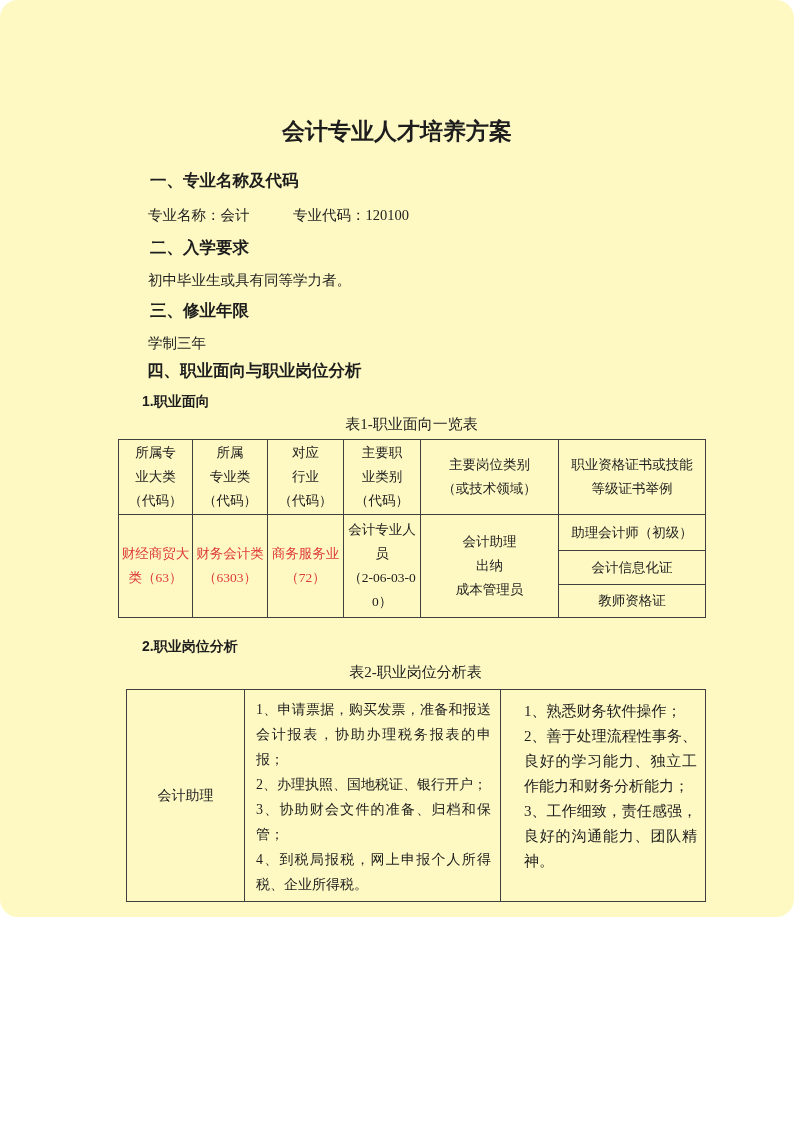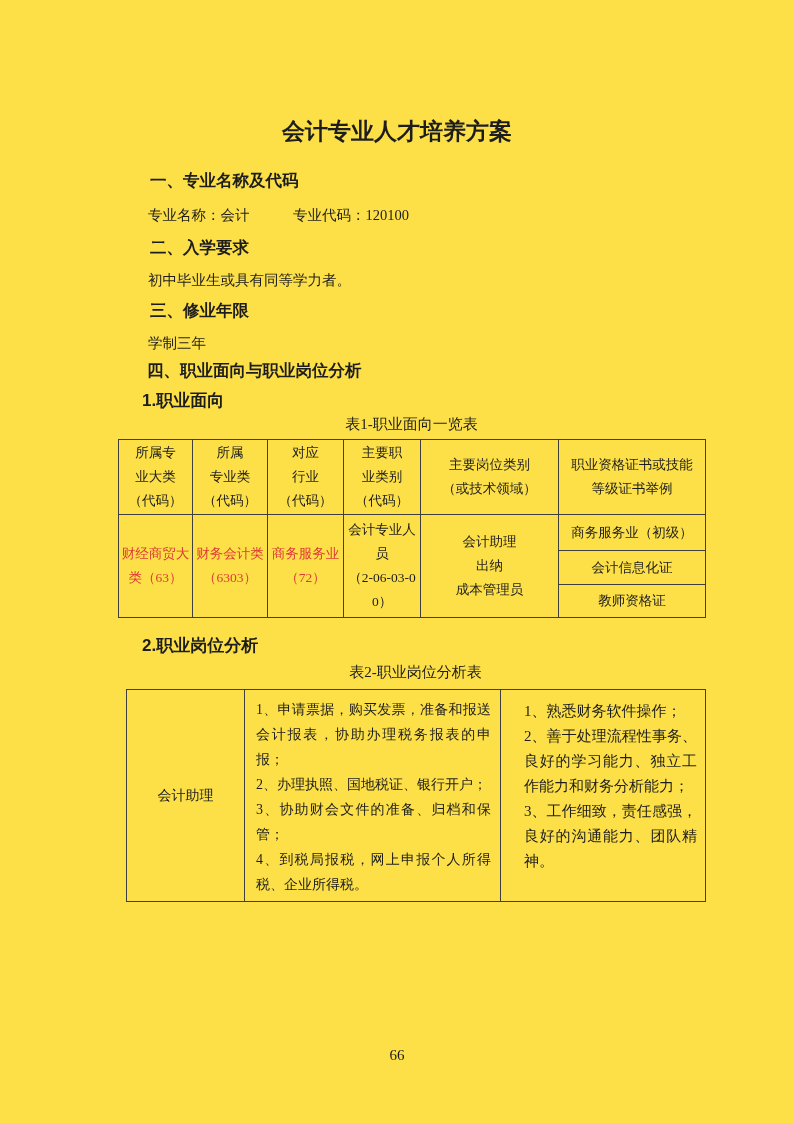--- a/index.html
+++ b/index.html
@@ -1,23 +1,24 @@
 <!DOCTYPE html>
 <html><head>
 <meta charset="utf-8">
 <style>
   html, body { margin: 0; padding: 0; background: #ffffff; }
   .page {
     position: relative;
     width: 794px;
-    height: 1123px;
-    background: #fde047;
+    height: 917px;
+    background: #fef9c3;
     font-family: "Liberation Serif", "DejaVu Serif", serif;
     color: #1d1d1d;
     overflow: hidden;
+    border-radius: 18px;
   }
   .doc-title {
     position: absolute;
     top: 101px; left: 0;
     width: 100%;
     text-align: center;
     font-family: "Liberation Sans", "DejaVu Sans", sans-serif;
     font-weight: bold;
     font-size: 23px;
     line-height: 30px;
@@ -34,21 +35,21 @@
     position: absolute;
     left: 148px;
     font-size: 14.5px;
     line-height: 18px;
   }
   .sub-heading {
     position: absolute;
     left: 142px;
     font-family: "Liberation Sans", "DejaVu Sans", sans-serif;
     font-weight: bold;
-    font-size: 17px;
+    font-size: 14px;
     line-height: 18px;
     text-align: right;
   }
   .tbl-caption {
     position: absolute;
     text-align: center;
     font-size: 15px;
     line-height: 18px;
   }
   .cap1 { top: 415px; left: 118px; width: 587px; }
@@ -153,21 +154,21 @@
     </tr>
     <tr style="height:36px">
       <td rowspan="3" style="color: rgb(221, 58, 55);">财经商贸大类（63）</td>
       <td rowspan="3" style="color: rgb(221, 58, 55);">财务会计类（6303）</td>
       <td rowspan="3" style="color: rgb(221, 58, 55);">商务服务业（72）</td>
       <td rowspan="3" class="pre occ-cell">会计专业人员
 （2-06-03-00）</td>
       <td rowspan="3" class="pre">会计助理
 出纳
 成本管理员</td>
-      <td>商务服务业（初级）</td>
+      <td>助理会计师（初级）</td>
     </tr>
     <tr style="height:34px">
       <td>会计信息化证</td>
     </tr>
     <tr style="height:33px">
       <td>教师资格证</td>
     </tr>
   </tbody>
     </table>
 

